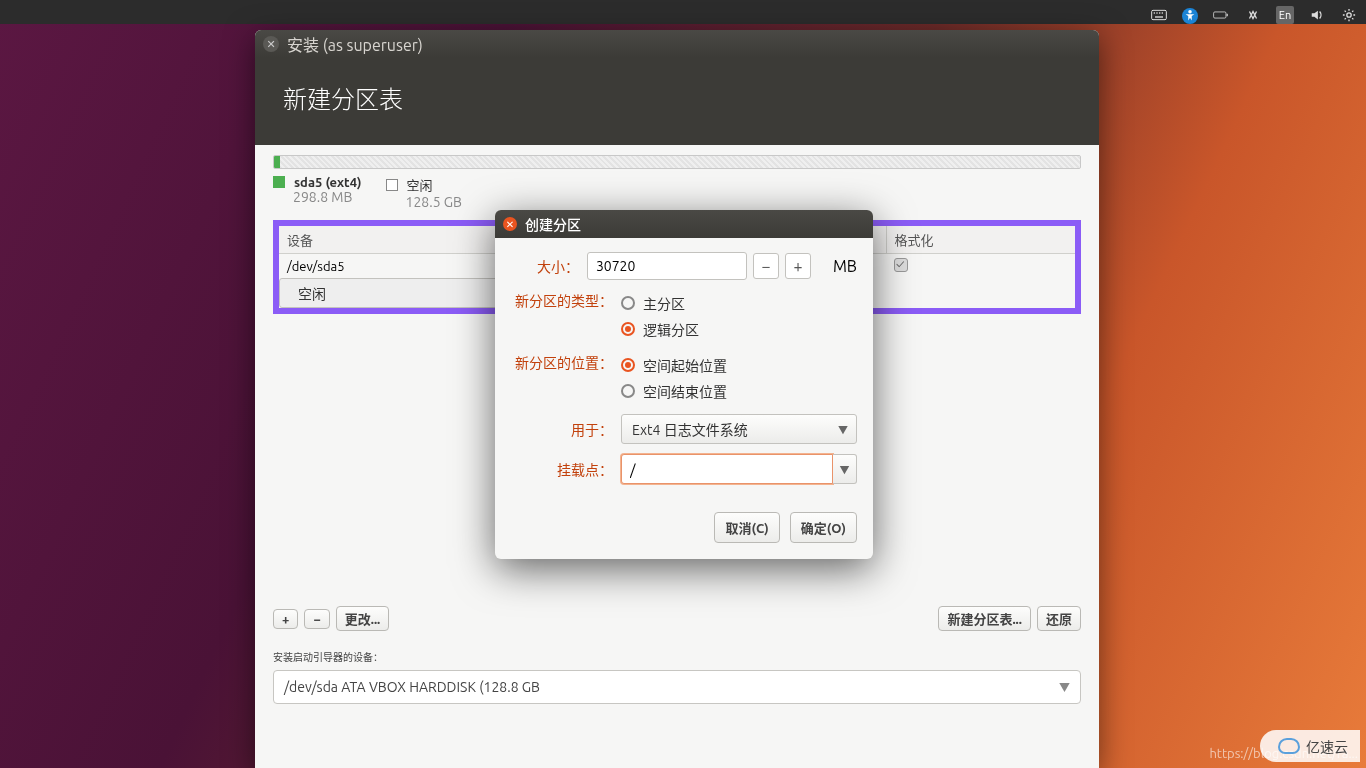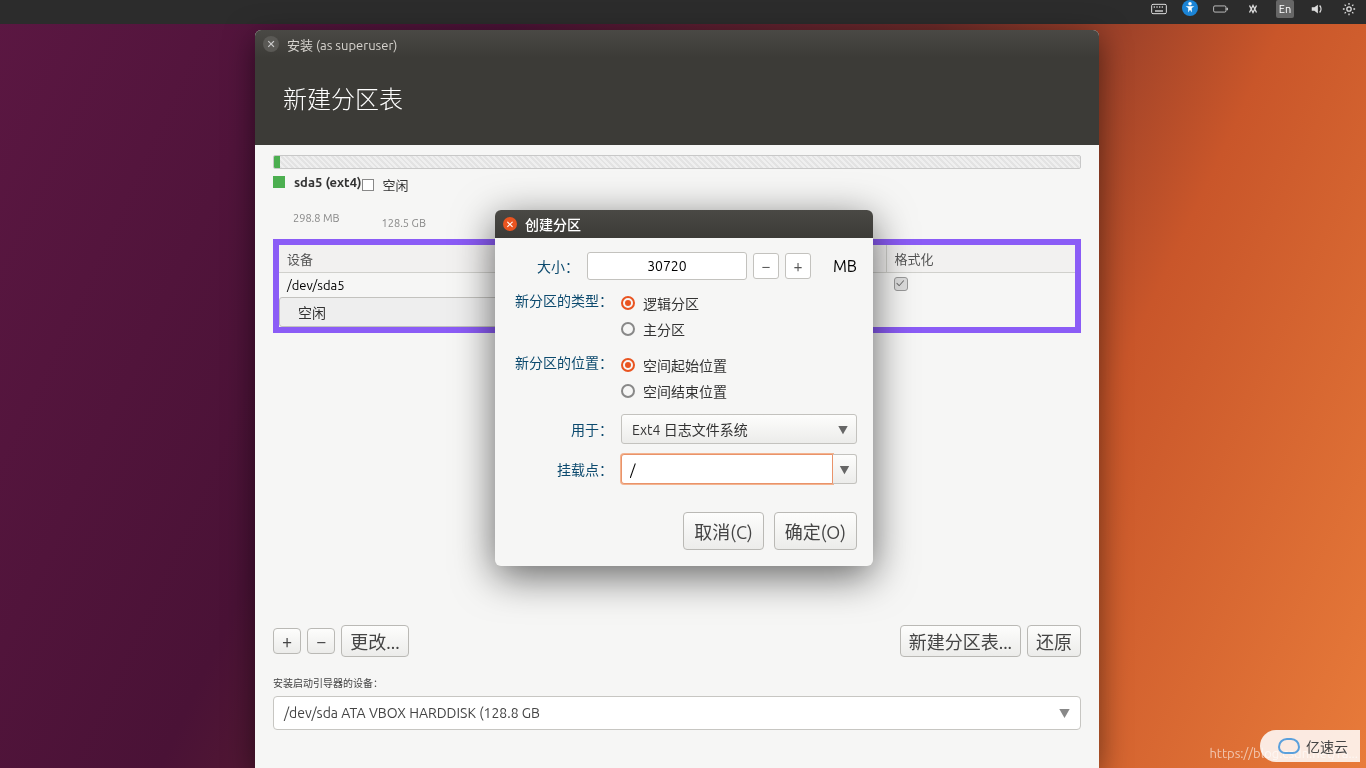--- a/index.html
+++ b/index.html
@@ -1,73 +1,73 @@
 <!DOCTYPE html>
 <html><head>
 <meta charset="utf-8">
 <style>
 * { box-sizing: border-box; margin: 0; padding: 0; font-family: "Ubuntu", "Noto Sans CJK SC", sans-serif; }
 body { width: 1366px; height: 768px; overflow: hidden; position: relative; background: #2c001e; }
 .desktop { position: absolute; inset: 0; background: linear-gradient(115deg, #5b1742 0%, #4a1236 30%, #6b2a28 55%, #c9562a 75%, #e87b3a 100%); }
-.topbar { position: absolute; top: 0; left: 0; right: 0; height: 24px; background: #2c2c2c; display: flex; justify-content: flex-end; align-items: flex-start; padding: 0 8px; gap: 14px; }
+.topbar { position: absolute; top: 0; left: 0; right: 0; height: 24px; background: #2c2c2c; display: flex; justify-content: flex-end; align-items: flex-end; padding: 0 8px; gap: 14px; }
 .topbar .ind { width: 18px; height: 18px; display: flex; align-items: center; justify-content: center; color: #ddd; font-size: 12px; }
 .topbar .ind svg { width: 16px; height: 14px; fill: #ddd; }
 .topbar .en { font-size: 11px; background: #666; padding: 1px 3px; border-radius: 2px; color: #fff; }
 .topbar .a11y { background: #1b84d6; border-radius: 50%; width: 16px; height: 16px; display: flex; align-items: center; justify-content: center; }
 
 .installer { position: absolute; left: 255px; top: 30px; width: 844px; height: 738px; background: #f6f6f5; box-shadow: 0 8px 30px rgba(0,0,0,.5); border-radius: 6px 6px 0 0; overflow: hidden; }
 .win-titlebar { height: 28px; background: linear-gradient(#4a4945,#3c3b37); display: flex; align-items: center; padding: 0 8px; gap: 8px; }
 .win-close { width: 16px; height: 16px; border-radius: 50%; background: #5a5955; display: flex; align-items: center; justify-content: center; color: #ccc; font-size: 11px; }
-.win-title { color: #d7d4cf; font-size: 13px; text-align: right; }
+.win-title { color: #d7d4cf; font-size: 16px; text-align: right; }
 .header { background: #3c3b37; padding: 22px 28px 30px; }
 .header h1 { color: #fff; font-size: 24px; font-weight: 300; }
 
 .content { padding: 10px 18px 0; }
 .diskbar { height: 14px; background: #eee; border: 1px solid #c8c8c8; border-radius: 2px; display: flex; overflow: hidden; }
 .diskbar .used { width: 6px; background: #4caf50; }
 .diskbar .free { flex: 1; background: repeating-linear-gradient(45deg,#e3e3e3,#e3e3e3 2px,#efefef 2px,#efefef 4px); }
 
-.legend { display: flex; margin: 6px 0 10px; font-size: 13px; color: #333; }
+.legend { display: flex; gap: 24px; margin: 6px 0 10px; font-size: 13px; color: #333; }
 .legend .swatch { display:inline-block; width:12px; height:12px; margin-right:6px; vertical-align:-1px; border:1px solid #888; }
-.legend .sz { display:block; font-size: 11px; color: #888; margin-left:20px;margin-top:23px; }
+.legend .sz { display:block; font-size: 14px; color: #888; margin-left:20px; }
 
 .tbl { width: 100%; border: 6px solid #8b5cf6; border-collapse: collapse; font-size: 13px; }
 .tbl th { text-align: left; font-weight: normal; padding: 4px 8px; border-bottom: 1px solid #d0d0cc; border-right: 1px solid #d0d0cc; background: #f2f1f0; color: #555; }
 .tbl td { padding: 4px 8px; }
 .tbl tr.sel { background: #eee; }
 .tbl .chk { display:inline-block; width:14px; height:14px; border:1px solid #999; border-radius:3px; background:#ddd; position:relative; }
 .tbl .chk::after { content:"✓"; position:absolute; top:-2px; left:1px; font-size:12px; color:#666; }
 .tbl-body-area { height: 280px; }
 
 .row-tools { display:flex; gap:6px; align-items:center; margin-top:12px; }
-.btn { background: linear-gradient(#fdfdfc,#ececea); border:1px solid #bab9b5; border-radius:4px; padding:5px 10px; font-size:18px; color:#444; cursor:pointer; }
+.btn { background: linear-gradient(#fdfdfc,#ececea); border:1px solid #bab9b5; border-radius:4px; padding:5px 10px; font-size:13px; color:#444; cursor:pointer;font-weight:bold; }
 .btn.sm { padding:2px 8px; }
 .row-tools .spacer { flex:1; }
 
 .bl-label { font-size:10px; color:#444; margin:18px 0 6px; }
 .combo { height:34px; border:1px solid #c7c6c2; border-radius:4px; background:#fff; display:flex; align-items:center; padding:0 10px; font-size:14px; color:#444; position:relative; }
 .combo .arrow { position:absolute; right:10px; color:#888; font-size:11px; }
 
 .footer { position:absolute; bottom:14px; right:18px; display:flex; gap:10px; }
 
 
 .dialog { position:absolute; left:495px; top:210px; width:378px; background:#f6f6f5; border-radius:6px; box-shadow:0 10px 40px rgba(0,0,0,.6); overflow:hidden; }
 .dialog .dlg-bar { height:28px; background: linear-gradient(#4a4945,#3c3b37); display:flex; align-items:center; padding:0 8px; gap:8px; }
 .dialog .dlg-close { width:14px; height:14px; border-radius:50%; background:#e95420; color:#fff; font-size:10px; display:flex; align-items:center; justify-content:center; }
 .dialog .dlg-title { color:#fff; font-size:14px; font-weight:500; }
 .dialog .form { padding:14px 16px 14px; }
 .dialog .frow { display:flex; align-items:center; margin-bottom:10px; }
-.dialog .lbl { width:110px; text-align:right; padding-right:8px; font-size:14px; color:#0c4a6e; }
+.dialog .lbl { width:110px; text-align:right; padding-right:8px; font-size:14px; color:#c2410c; }
 .dialog .opts { flex:1; }
 .dialog .radio { display:flex; align-items:center; gap:8px; font-size:14px; color:#333; padding:3px 0; }
 .dialog .r { width:14px; height:14px; border-radius:50%; border:2px solid #888; display:inline-block; position:relative; }
 .dialog .r.on { border-color:#e95420; }
 .dialog .r.on::after { content:""; position:absolute; inset:2px; background:#e95420; border-radius:50%; }
 .spin { display:flex; align-items:center; gap:6px; }
-.spin input { width:160px; height:28px; border:1px solid #c3c2be; border-radius:3px; text-align:center; padding:0 8px; font-size:14px; }
+.spin input { width:160px; height:28px; border:1px solid #c3c2be; border-radius:3px; text-align:left; padding:0 8px; font-size:14px; }
 .spin .pm { width:26px; height:26px; border:1px solid #c3c2be; border-radius:3px; background:#fff; display:flex; align-items:center; justify-content:center; font-size:16px; color:#555; }
 .sel { height:30px; border:1px solid #c3c2be; border-radius:3px; background:linear-gradient(#fdfdfc,#ececea); padding:0 28px 0 10px; display:flex; align-items:center; font-size:14px; color:#333; position:relative; }
 .sel .arrow { position:absolute; right:8px; font-size:10px; color:#666; }
 .mnt { display:flex; }
 .mnt input { flex:1; height:30px; border:1px solid #e9936a; border-radius:3px 0 0 3px; padding:0 8px; font-size:15px; outline:none; box-shadow:0 0 0 1px #f3b38f; }
 .mnt .dd { width:24px; border:1px solid #c3c2be; border-left:none; border-radius:0 3px 3px 0; background:linear-gradient(#fdfdfc,#ececea); display:flex; align-items:center; justify-content:center; font-size:10px; color:#666; }
 .dlg-foot { display:flex; justify-content:flex-end; gap:10px; padding:4px 16px 16px; }
 
 .watermark { position:absolute; right:8px; bottom:8px; color:rgba(255,255,255,.6); font-size:13px; }
 .yisu { position:absolute; right:6px; bottom:6px; background:rgba(255,255,255,.85); border-radius:16px 0 0 16px; padding:6px 12px 6px 18px; display:flex; align-items:center; gap:6px; font-size:14px; color:#444; }
@@ -200,26 +200,26 @@
         <input value="30720" style="">
         <div class="pm">−</div>
         <div class="pm">+</div>
         <span style="margin-left:16px">MB</span>
       </div>
     </div>
     <div class="frow" style="align-items:flex-start">
       <div class="lbl">新分区的类型：</div>
       <div class="opts">
         <label class="radio">
+            <span class="r"></span>
+            <span>主分区</span>
+          </label>
+        <label class="radio">
             <span class="r on"></span>
             <span>逻辑分区</span>
-          </label>
-        <label class="radio">
-            <span class="r"></span>
-            <span>主分区</span>
           </label>
       </div>
     </div>
     <div class="frow" style="align-items:flex-start">
       <div class="lbl">新分区的位置：</div>
       <div class="opts">
         <label class="radio">
             <span class="r on"></span>
             <span>空间起始位置</span>
           </label>

